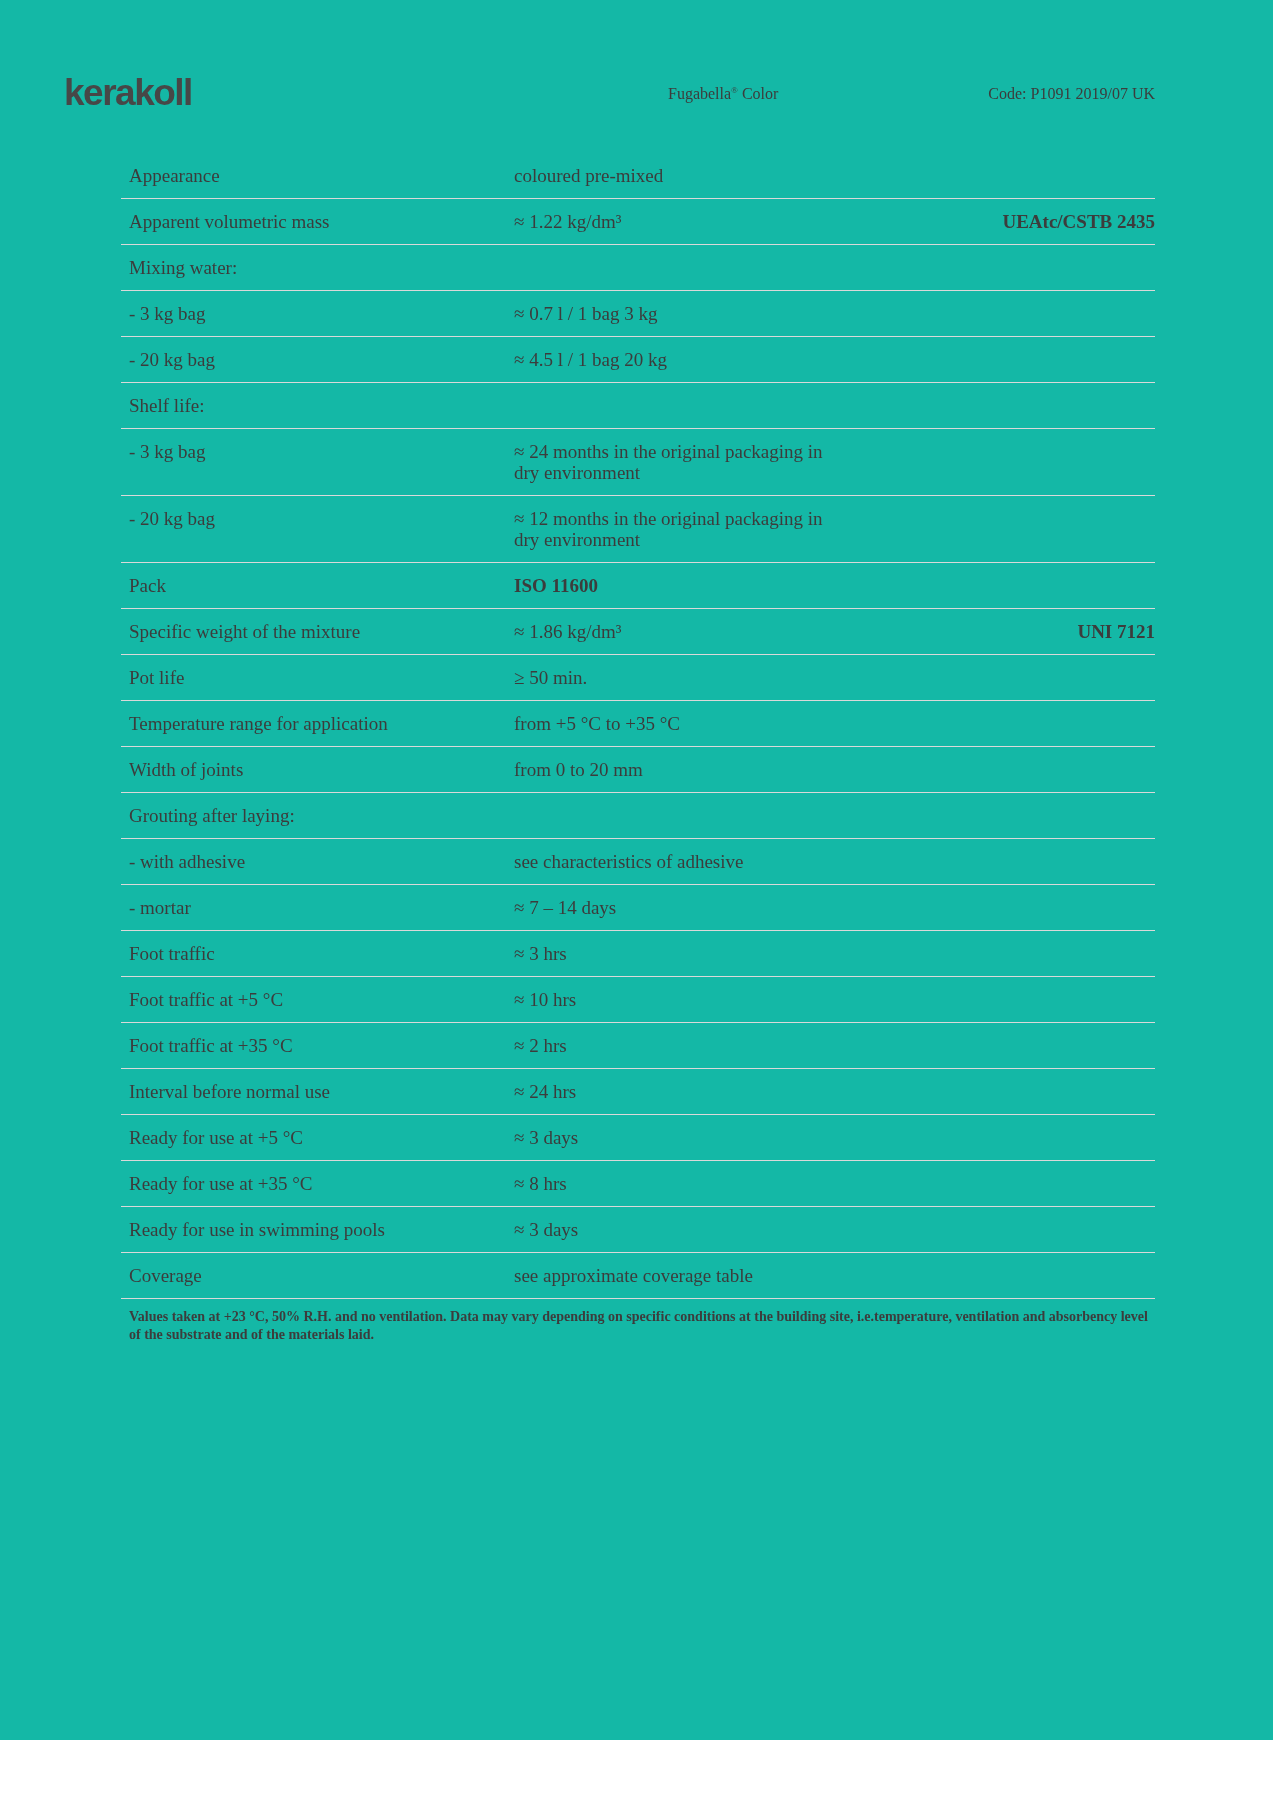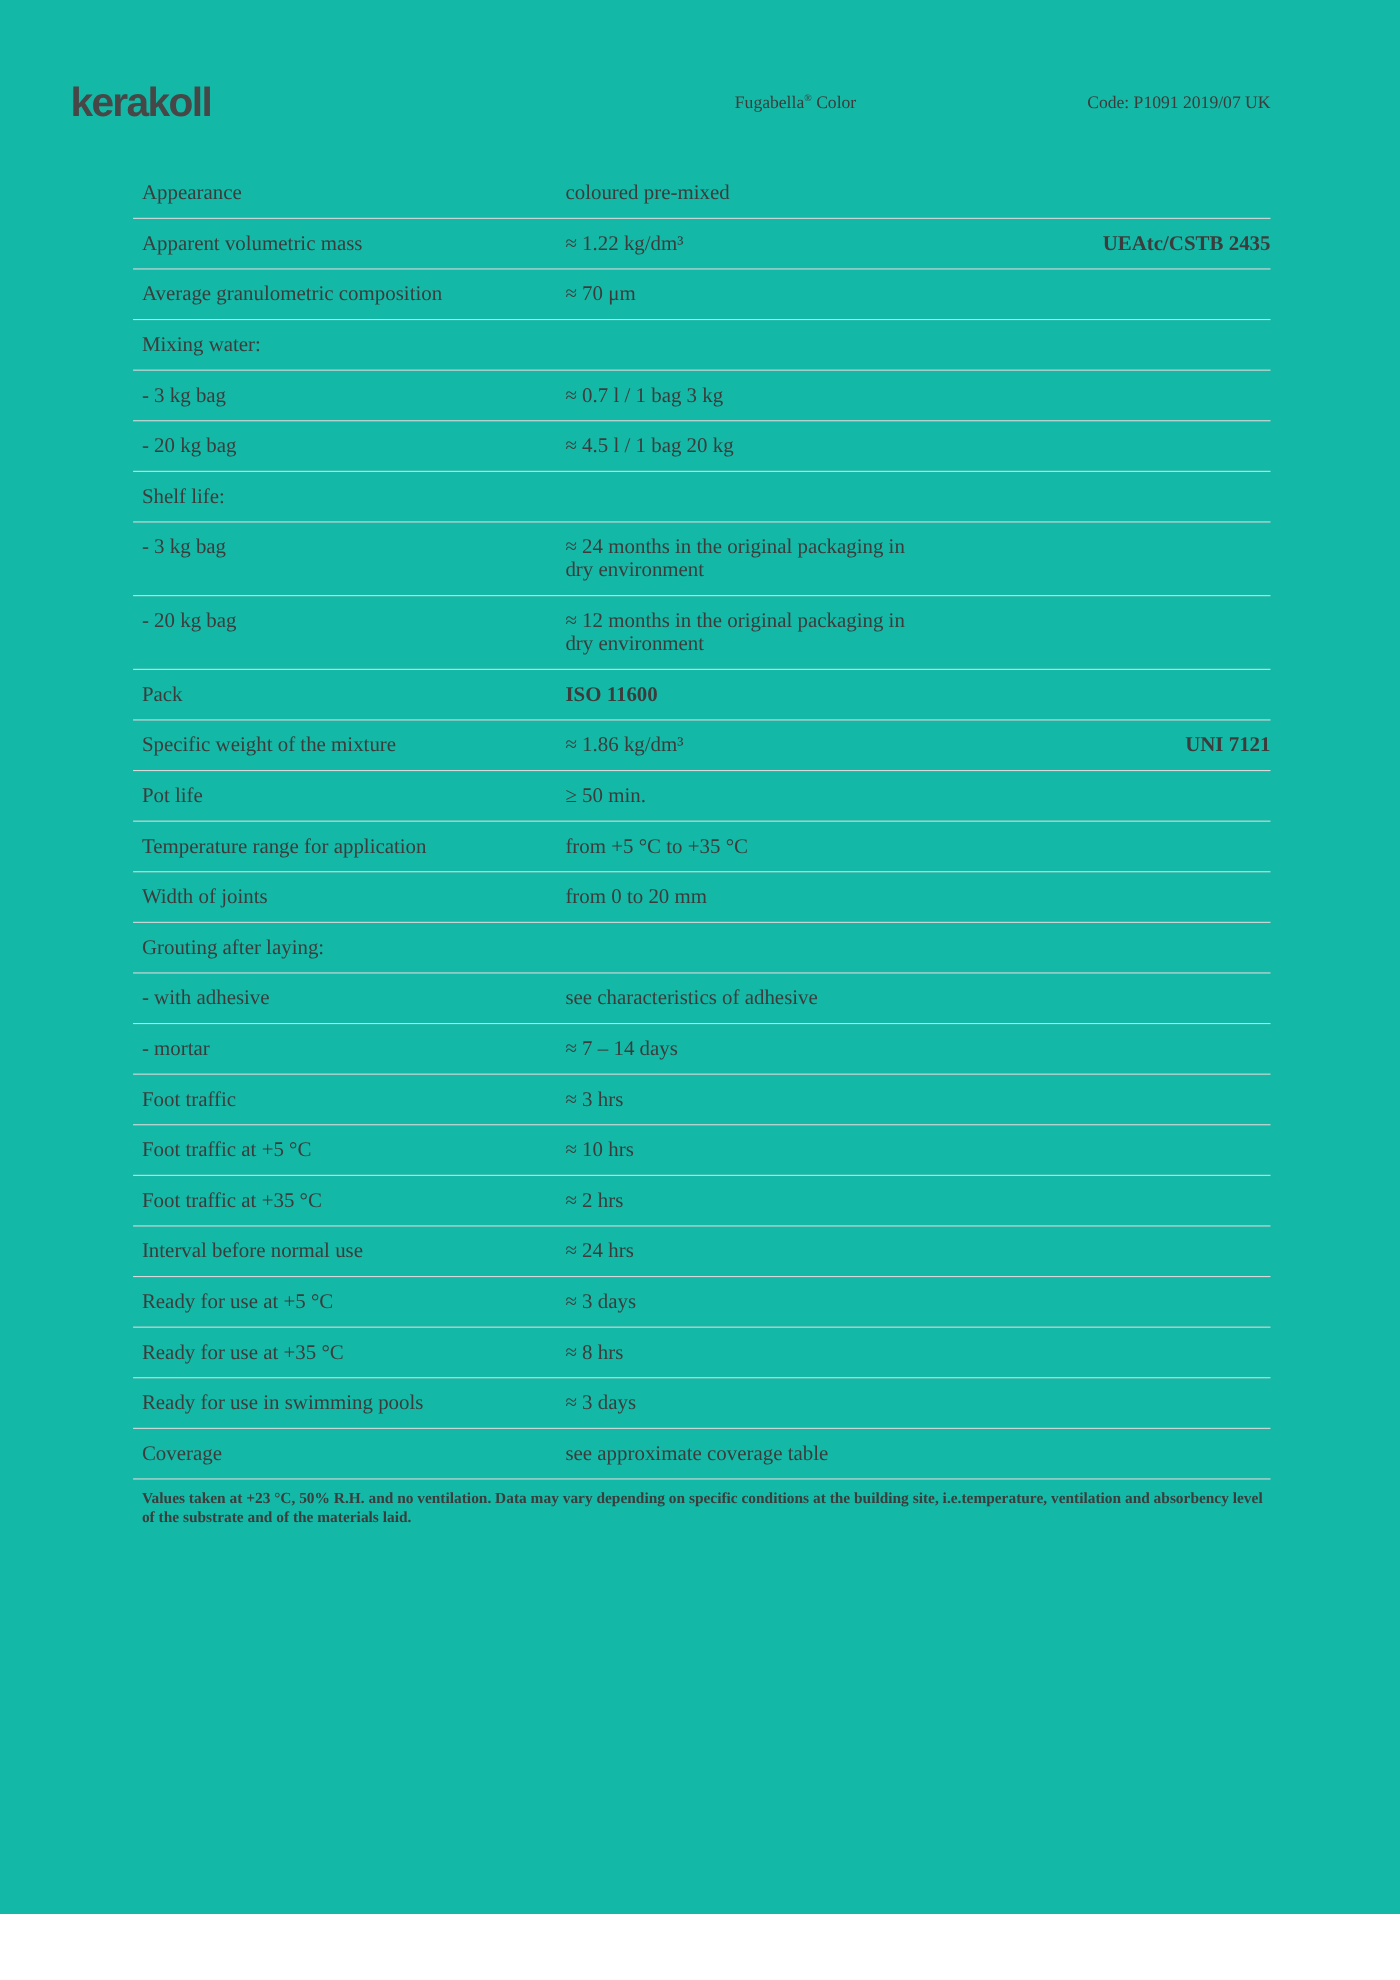--- a/index.html
+++ b/index.html
@@ -111,25 +111,20 @@
     <div class="c-value">coloured pre-mixed</div>
     <div class="c-standard"></div>
   </div>
 
   <div class="row">
     <div class="c-label">Apparent volumetric mass</div>
     <div class="c-value">≈ 1.22 kg/dm³</div>
     <div class="c-standard">UEAtc/CSTB 2435</div>
   </div>
 
-  <div class="row">
-    <div class="c-label">Average granulometric composition</div>
-    <div class="c-value">≈ 70 μm</div>
-    <div class="c-standard"></div>
-  </div>
 
   <div class="row">
     <div class="c-label">Mixing water:</div>
     <div class="c-value"></div>
     <div class="c-standard"></div>
   </div>
 
   <div class="row">
     <div class="c-label">- 3 kg bag</div>
     <div class="c-value">≈ 0.7 l / 1 bag 3 kg</div>

